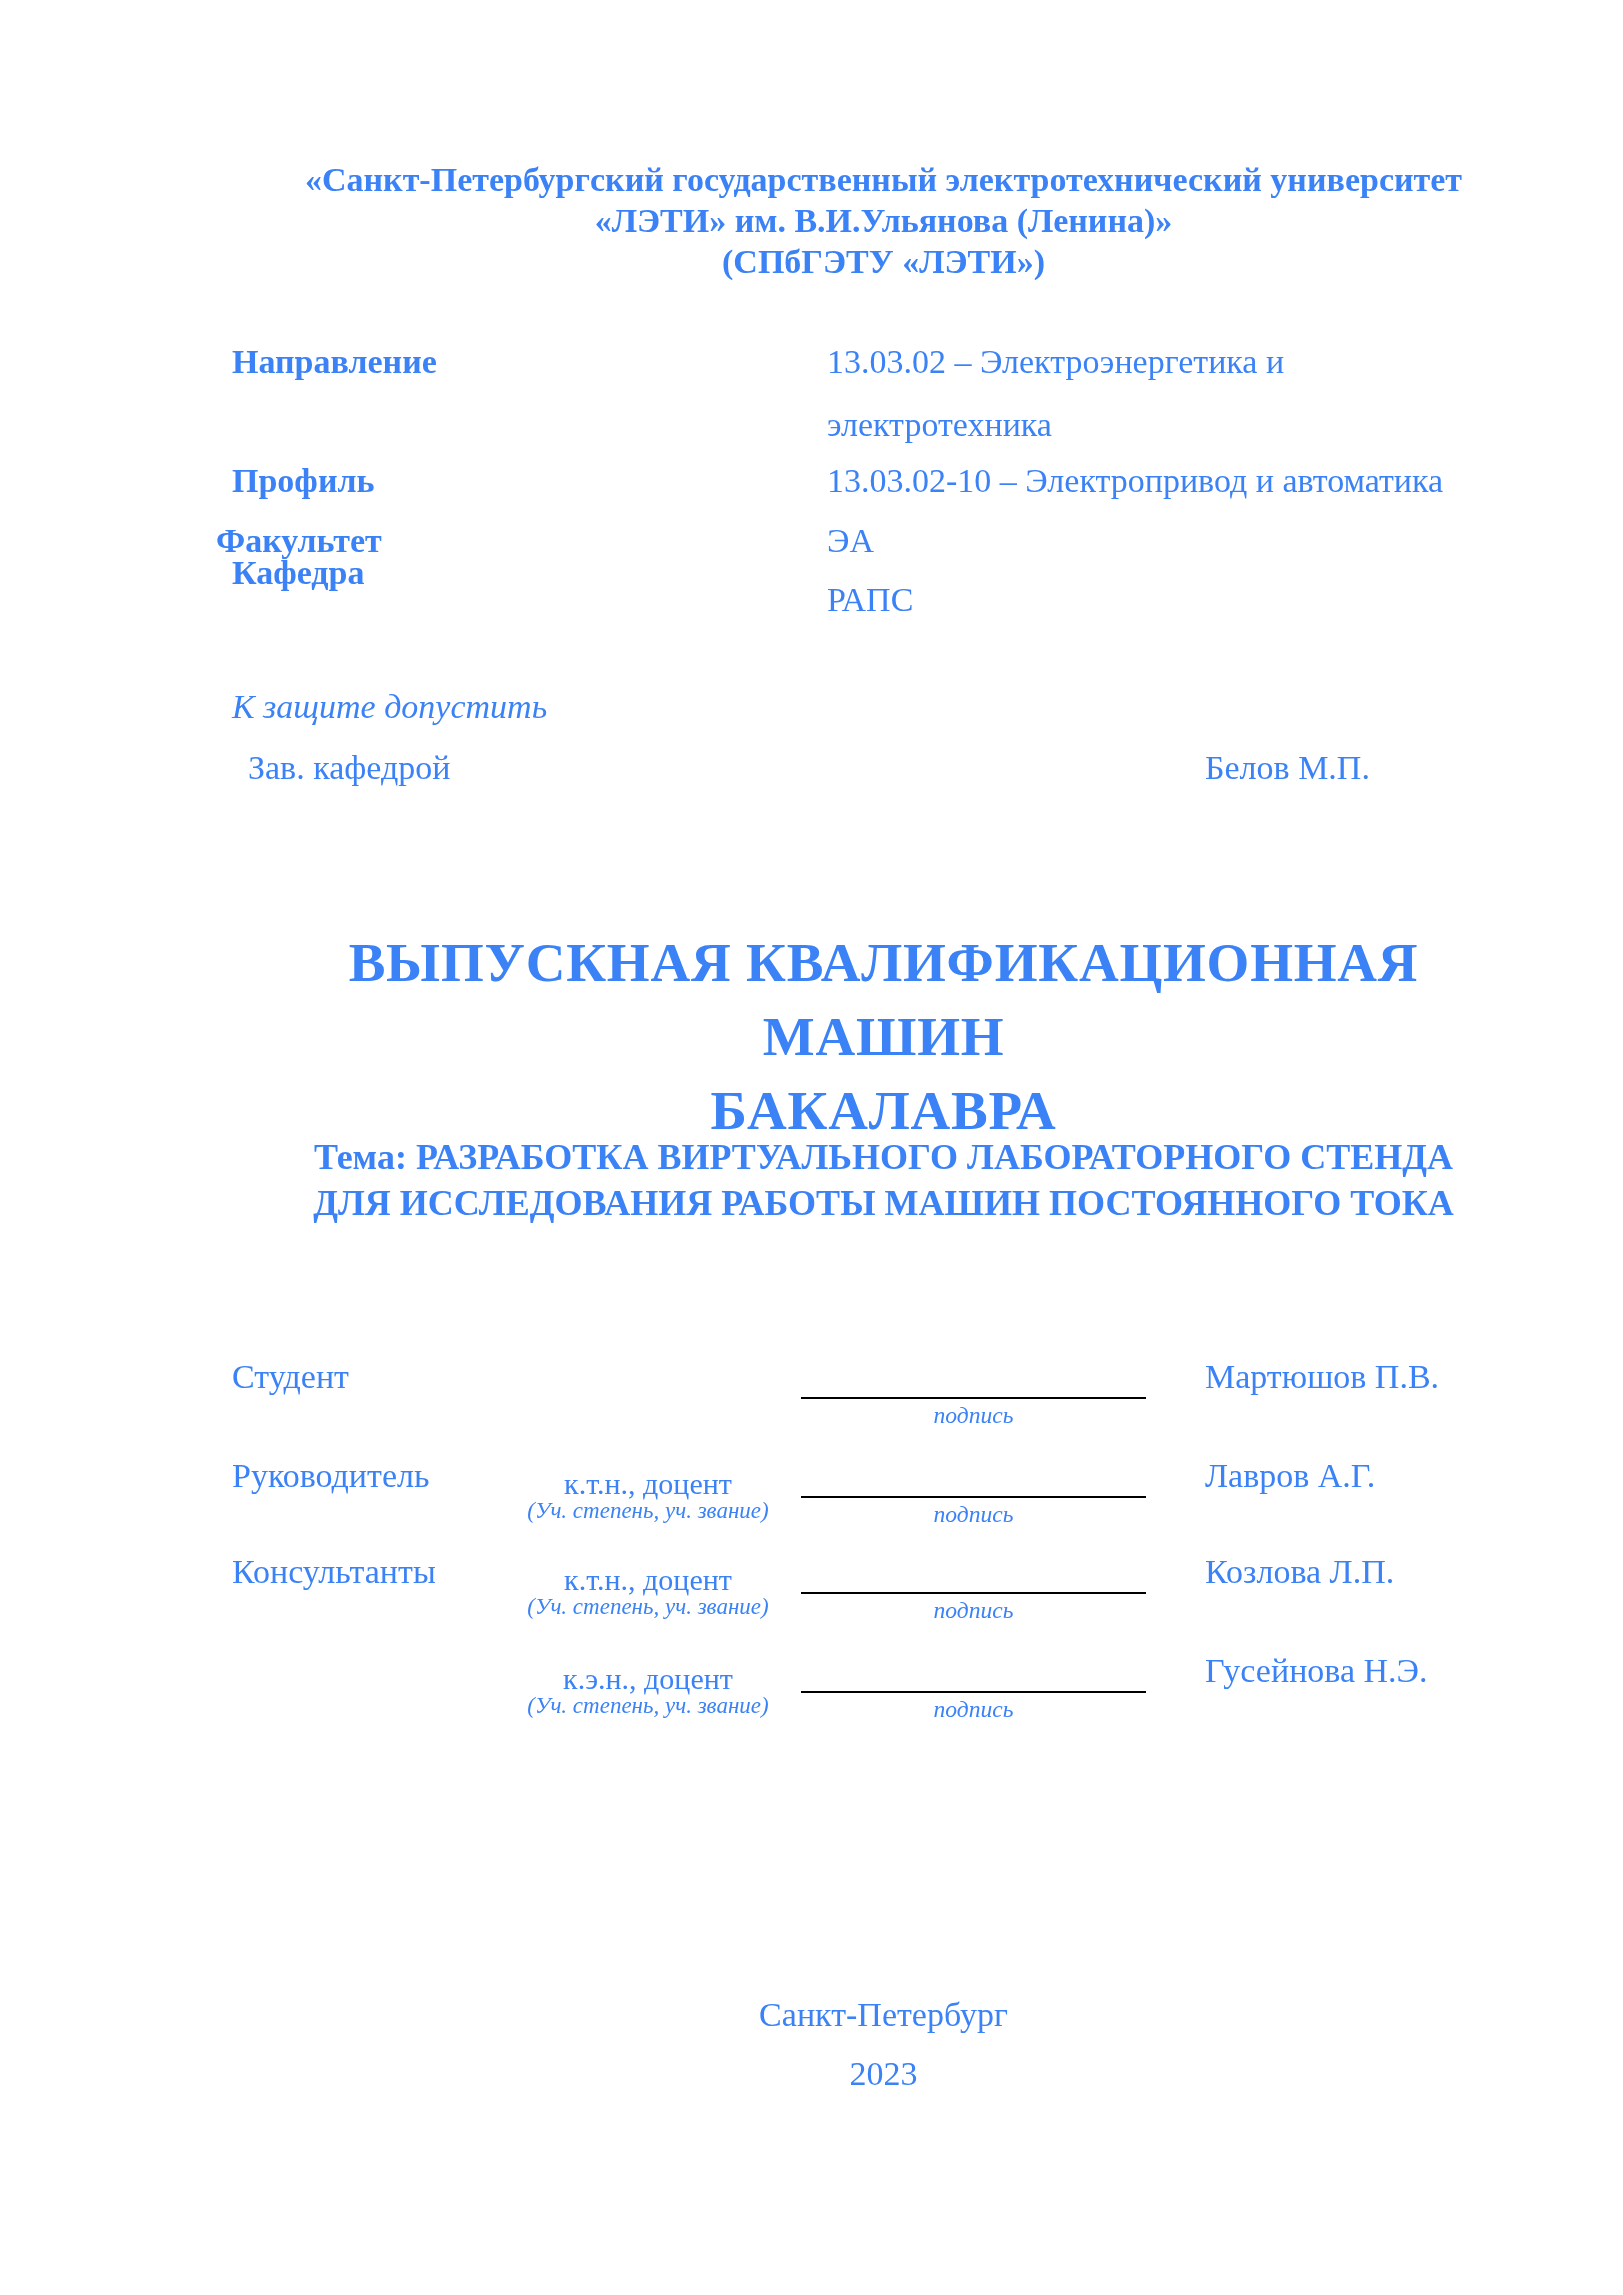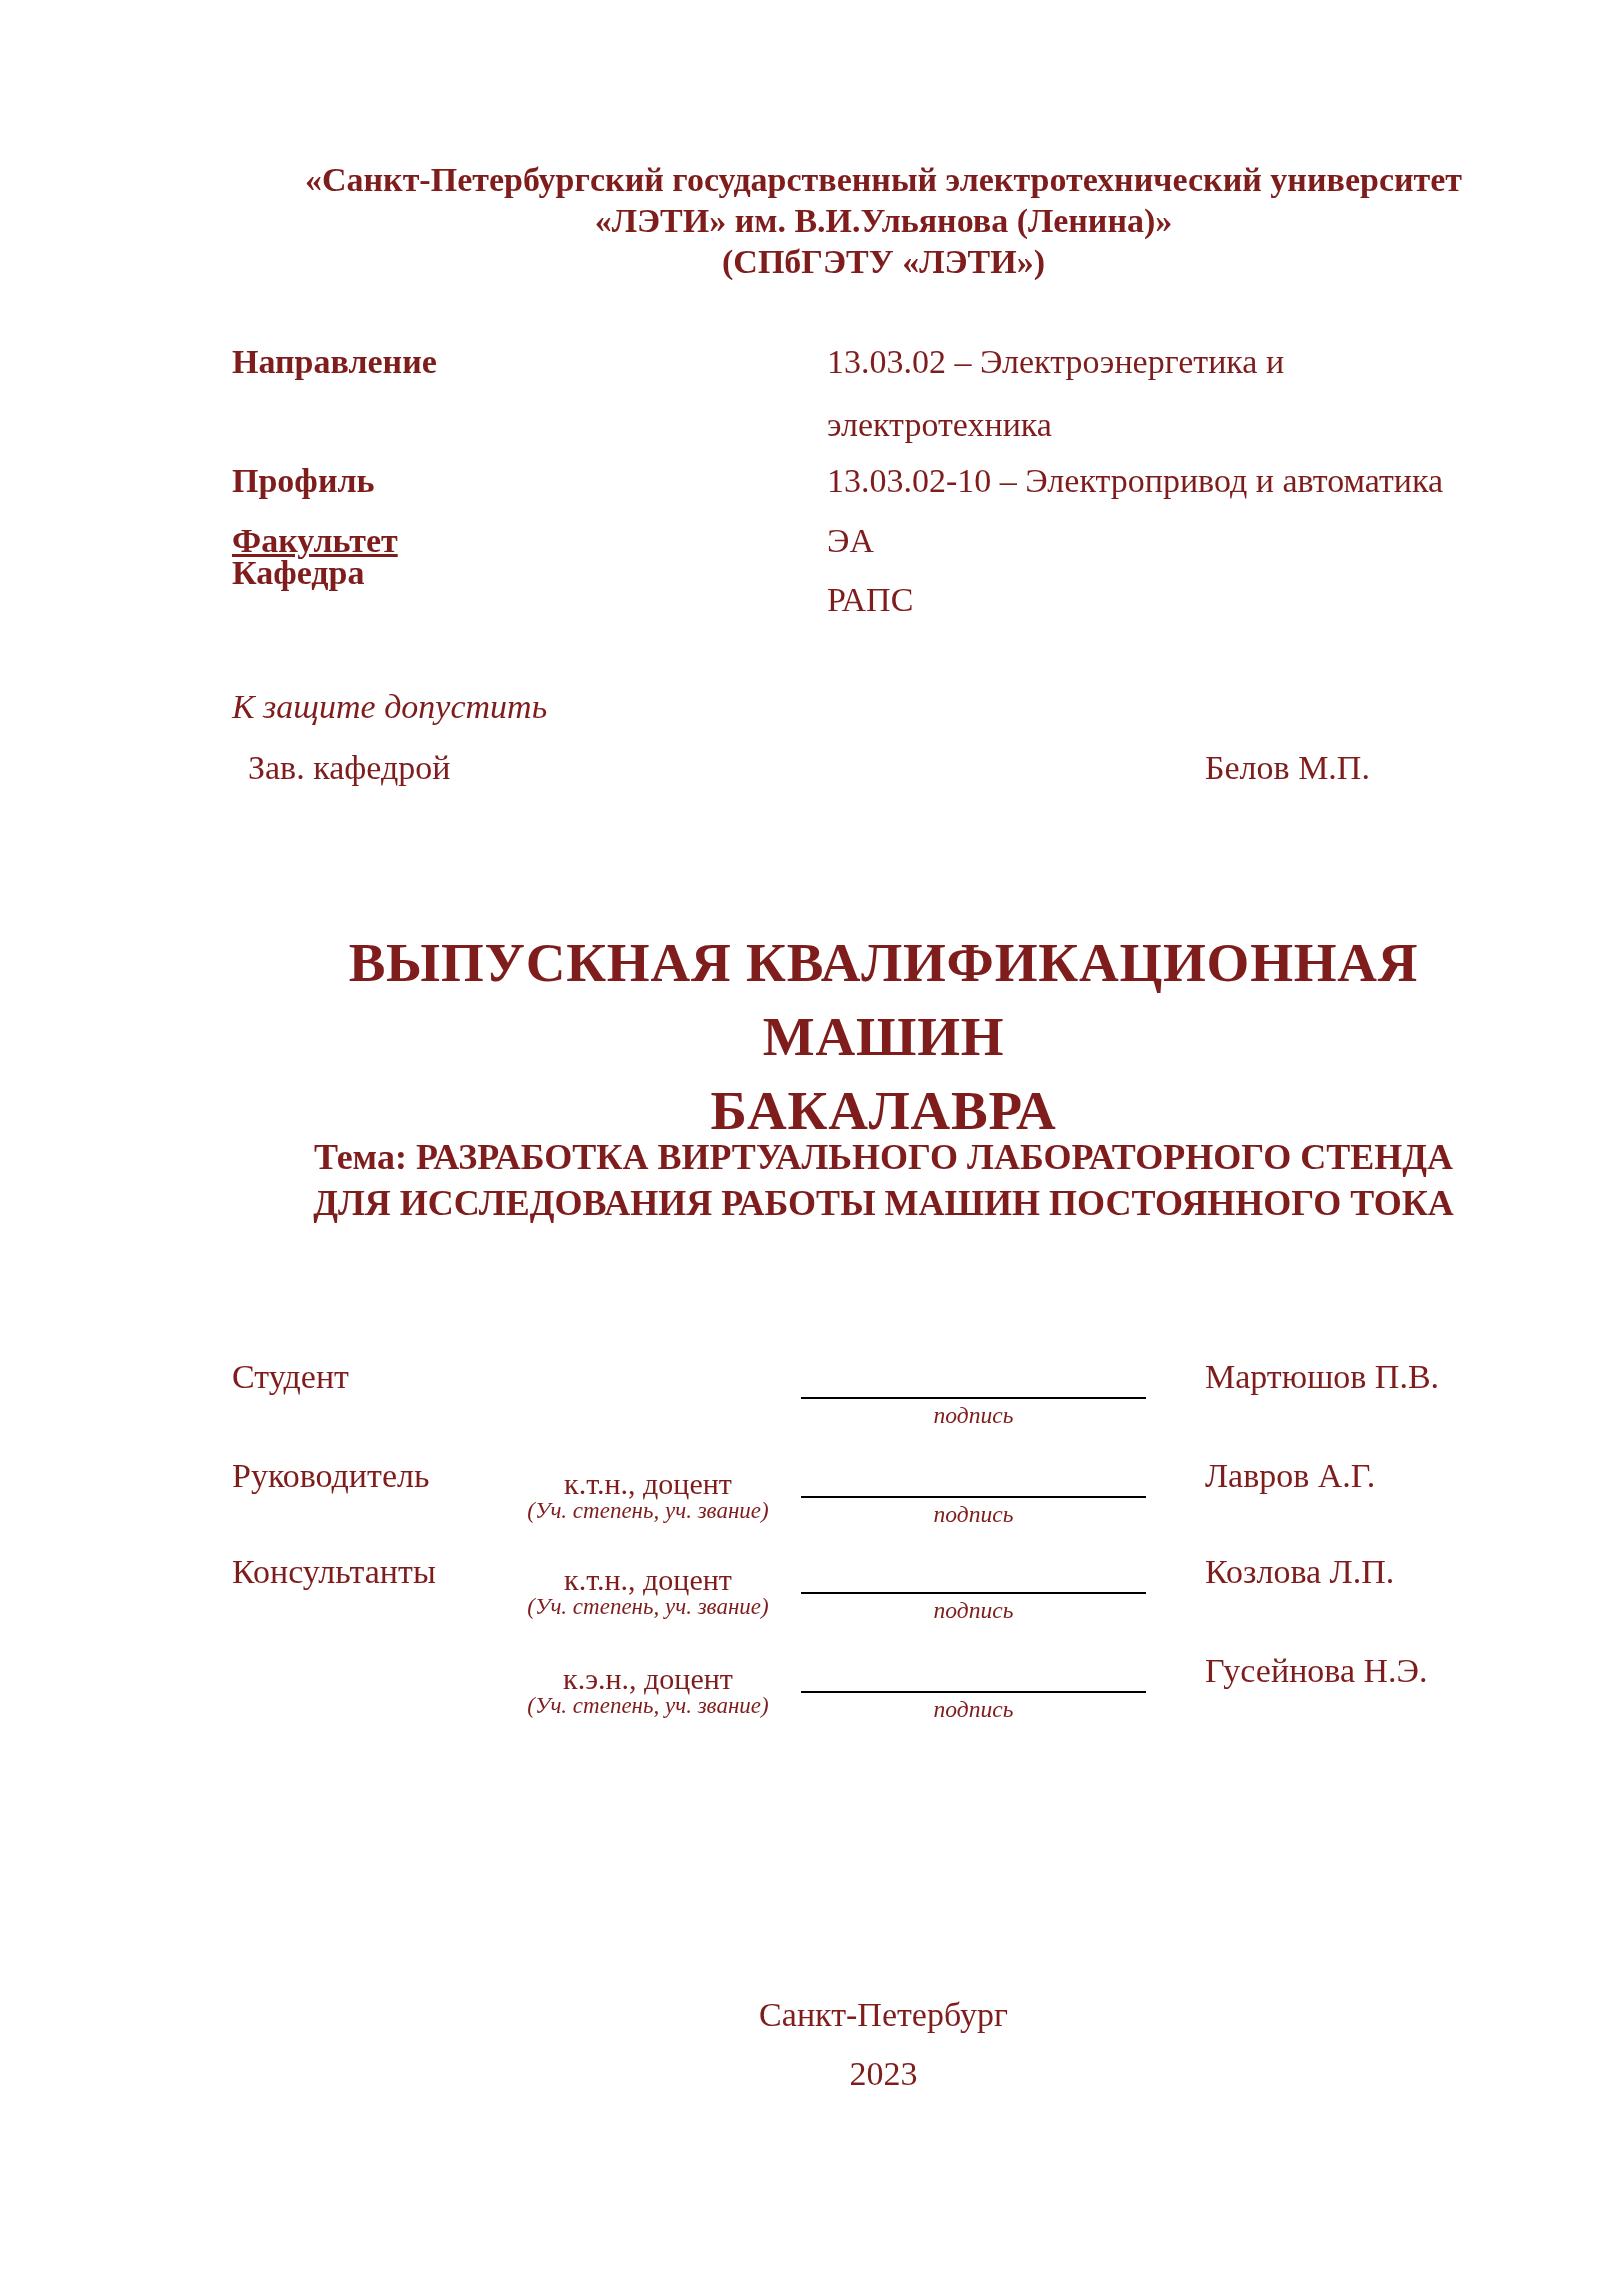--- a/index.html
+++ b/index.html
@@ -2,21 +2,21 @@
 <html style="font-size:12.6px"><head>
 <meta charset="utf-8">
 <title>Title page</title>
 <style>
   html,body{margin:0;padding:0;background:#fff;}
   .page{
     position:relative;
     width:1623px;
     height:2295px;
     background:#ffffff;
-    color:#7f1d1d;
+    color:#3b82f6;
     font-family:"Liberation Serif","DejaVu Serif",serif;
     overflow:hidden;
   }
   .abs{position:absolute;}
   .b{font-weight:bold;}
   .i{font-style:italic;}
   .fs-body{font-size:34px;line-height:41px;}
   .fs-title{font-size:55px;line-height:74px;letter-spacing:0.8px;}
   .fs-topic{font-size:36px;line-height:46px;}
   .fs-deg{font-size:30px;line-height:35px;}
@@ -42,21 +42,21 @@
     <div>(СПбГЭТУ «ЛЭТИ»)</div>
   </div>
 
   <div class="abs b fs-body" style="left:232px;top:341px;">Направление</div>
   <div class="abs fs-body" style="left:827px;top:341px;">13.03.02 – Электроэнергетика и</div>
   <div class="abs fs-body" style="left:827px;top:404px;">электротехника</div>
 
   <div class="abs b fs-body" style="left:232px;top:460px;">Профиль</div>
   <div class="abs fs-body" style="left:827px;top:460px;">13.03.02-10 – Электропривод и автоматика</div>
 
-  <div class="abs b fs-body" style="left:232px;top:520px;text-decoration:underline;">Факультет</div>
+  <div class="abs b fs-body" style="left:216px;top:520px;">Факультет</div>
   <div class="abs fs-body" style="left:827px;top:520px;">ЭА</div>
 
   <div class="abs b fs-body" style="left:232px;top:552px;">Кафедра</div>
   <div class="abs fs-body" style="left:827px;top:579px;">РАПС</div>
 
   <div class="abs i fs-body" style="left:232px;top:686px;">К защите допустить</div>
   <div class="abs fs-body" style="left:248px;top:747px;">Зав. кафедрой</div>
   <div class="abs fs-body" style="left:1205px;top:747px;">Белов М.П.</div>
 
   <div class="abs content-ctr b fs-title" style="top:926px;">

